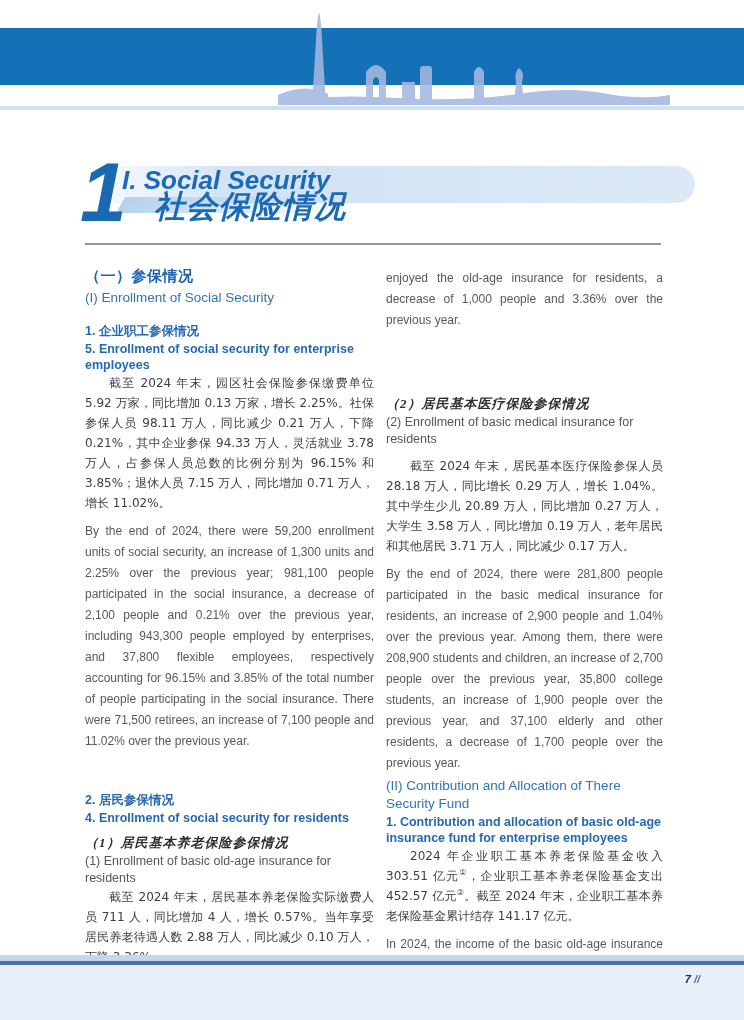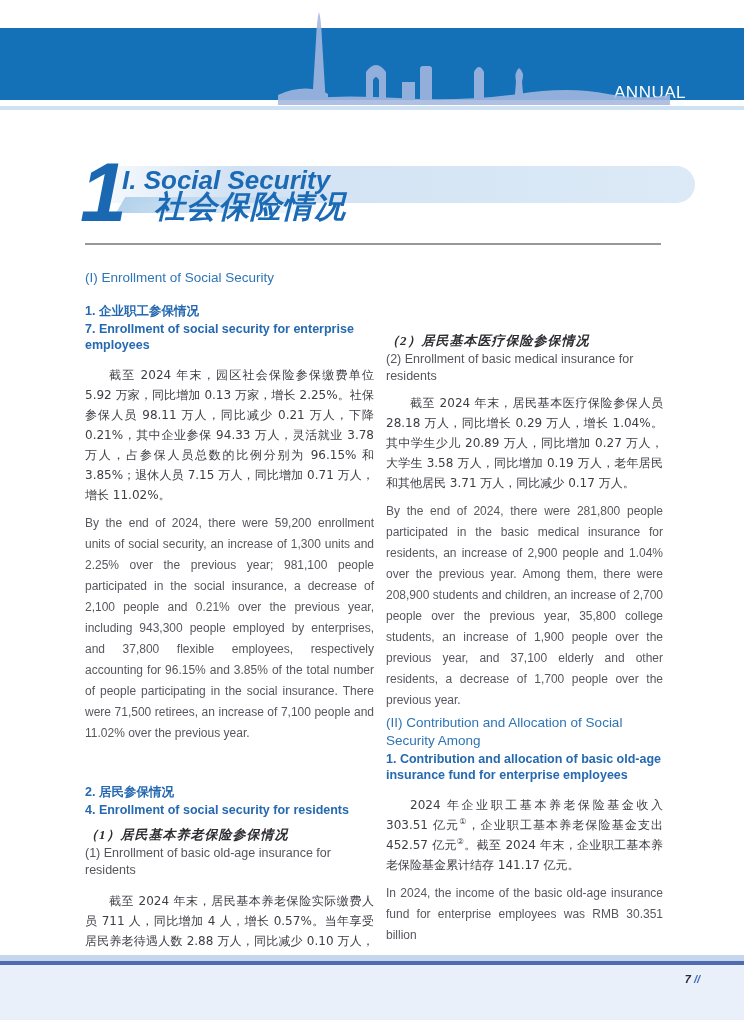--- a/index.html
+++ b/index.html
@@ -3,21 +3,21 @@
 <meta charset="utf-8">
 <style>
   * { margin:0; padding:0; box-sizing:border-box; }
   html,body { background:#ffffff; }
   .page {
     position:relative; width:744px; height:1020px; background:#ffffff;
     overflow:hidden; font-family:"Liberation Sans","DejaVu Sans",sans-serif;
   }
 
   
-  .header-band { position:absolute; left:0; top:28px; width:744px; height:72px; background:#1471b8; }
+  .header-band { position:absolute; left:0; top:28px; width:744px; height:57px; background:#1471b8; }
   .skyline { position:absolute; left:278px; top:10px; width:392px; height:95px; }
   .brand { position:absolute; right:58px; top:55px; text-align:right; color:#ffffff;
            font-size:17px; line-height:19px; letter-spacing:0.5px; font-weight:400; }
   .header-underline { position:absolute; left:0; top:106px; width:744px; height:4px; background:#cfe2f3; }
 
   
   .title-pill { position:absolute; left:103px; top:166px; width:592px; height:37px;
                 border-radius:0 19px 19px 0;
                 background:linear-gradient(90deg, rgba(222,234,247,0.25) 0%, #d2e2f3 22%, #dceaf7 100%); }
   .title-skew { position:absolute; left:116px; top:197px; width:235px; height:16px;
@@ -44,21 +44,21 @@
            font-family:"Liberation Serif","DejaVu Serif",serif; line-height:17px; letter-spacing:1px; }
   .h4-en { color:#55555c; font-size:12.5px; line-height:17px; margin-top:2px; }
 
   .para { font-size:12px; text-align:justify; }
   .zh   { color:#3d3d44; line-height:20px; font-family:"DejaVu Sans","Liberation Sans",sans-serif; }
   .zh.indent { text-indent:2em; }
   .en   { color:#57575e; line-height:21px; }
   sup.fn { font-size:8px; vertical-align:super; line-height:0; }
 
   .mt-sec  { margin-top:16px; }
-  .mt-para { margin-top:12px; }
+  .mt-para { }
   .mt-gap  { margin-top:40px; }
   .mt-sm   { margin-top:8px; }
   .mt-med  { margin-top:26px; }
 
   
   .footer-band1 { position:absolute; left:0; top:955px; width:744px; height:6px; background:#c6d6ec; }
   .footer-band2 { position:absolute; left:0; top:961px; width:744px; height:4px; background:#4f6cb0; }
   .footer-bg    { position:absolute; left:0; top:965px; width:744px; height:55px; background:#e9f0fa; }
   .page-num { position:absolute; right:44px; top:973px; font-size:11px; font-weight:bold; font-style:italic; }
   .page-num .num { color:#2b2b33; }
@@ -90,47 +90,49 @@
   <div class="header-underline"></div>
 
   <div class="title-pill"></div>
   <div class="title-skew"></div>
   <div class="big-num">1</div>
   <div class="title-en">I. Social Security</div>
   <div class="title-zh">社会保险情况</div>
   <div class="title-rule"></div>
 
   <div class="col col-left">
+    <div class="h2-zh">（一）参保情况</div>
     <div class="h2-en">(I) Enrollment of Social Security</div>
 
     <div class="h3-zh mt-sec">1. 企业职工参保情况</div>
-    <div class="h3-en">7. Enrollment of social security for enterprise employees</div>
+    <div class="h3-en">5. Enrollment of social security for enterprise employees</div>
 
     <p class="para zh indent mt-para">截至 2024 年末，园区社会保险参保缴费单位 5.92 万家，同比增加 0.13 万家，增长 2.25%。社保参保人员 98.11 万人，同比减少 0.21 万人，下降 0.21%，其中企业参保 94.33 万人，灵活就业 3.78 万人，占参保人员总数的比例分别为 96.15% 和 3.85%；退休人员 7.15 万人，同比增加 0.71 万人，增长 11.02%。</p>
     <p class="para en mt-sm">By the end of 2024, there were 59,200 enrollment units of social security, an increase of 1,300 units and 2.25% over the previous year; 981,100 people participated in the social insurance, a decrease of 2,100 people and 0.21% over the previous year, including 943,300 people employed by enterprises, and 37,800 flexible employees, respectively accounting for 96.15% and 3.85% of the total number of people participating in the social insurance. There were 71,500 retirees, an increase of 7,100 people and 11.02% over the previous year.</p>
 
     <div class="h3-zh mt-gap">2. 居民参保情况</div>
     <div class="h3-en">4.  Enrollment of social security for residents</div>
 
     <div class="h4-zh mt-sm">（1）居民基本养老保险参保情况</div>
     <div class="h4-en">(1) Enrollment of basic old-age insurance for residents</div>
 
     <p class="para zh indent mt-para">截至 2024 年末，居民基本养老保险实际缴费人员 711 人，同比增加 4 人，增长 0.57%。当年享受居民养老待遇人数 2.88 万人，同比减少 0.10 万人，下降 3.36%。</p>
     <p class="para en mt-sm">By the end of 2024, there were 711 people subscribed to the basic old-age insurance for residents, an increase of 4 people and 0.57% over the previous year. 28,800 people</p>
   </div>
 
   <div class="col col-right">
+    <p class="para en">enjoyed the old-age insurance for residents, a decrease of 1,000 people and 3.36% over the previous year.</p>
 
     <div class="h4-zh" style="margin-top:64px;">（2）居民基本医疗保险参保情况</div>
     <div class="h4-en">(2) Enrollment of basic medical insurance for residents</div>
 
     <p class="para zh indent mt-sm">截至 2024 年末，居民基本医疗保险参保人员 28.18 万人，同比增长 0.29 万人，增长 1.04%。其中学生少儿 20.89 万人，同比增加 0.27 万人，大学生 3.58 万人，同比增加 0.19 万人，老年居民和其他居民 3.71 万人，同比减少 0.17 万人。</p>
     <p class="para en mt-sm">By the end of 2024, there were 281,800 people participated in the basic medical insurance for residents, an increase of 2,900 people and 1.04% over the previous year. Among them, there were 208,900 students and children, an increase of 2,700 people over the previous year, 35,800 college students, an increase of 1,900 people over the previous year, and 37,100 elderly and other residents, a decrease of 1,700 people over the previous year.</p>
 
-    <div class="h2-en">(II) Contribution and Allocation of Social Security Among</div>
+    <div class="h2-en">(II) Contribution and Allocation of There Security Fund</div>
 
     <div class="h3-en">1. Contribution and allocation of basic old-age insurance fund for enterprise employees</div>
 
     <p class="para zh indent mt-para"><span>2024 年企业职工基本养老保险基金收入 303.51 亿元</span><sup class="fn">①</sup><span>，企业职工基本养老保险基金支出 452.57 亿元</span><sup class="fn">②</sup><span>。截至 2024 年末，企业职工基本养老保险基金累计结存 141.17 亿元。</span></p>
     <p class="para en mt-sm">In 2024, the income of the basic old-age insurance fund for enterprise employees was RMB 30.351 billion</p>
   </div>
 
   <div class="footer-band1"></div>
   <div class="footer-band2"></div>
   <div class="footer-bg"></div>

